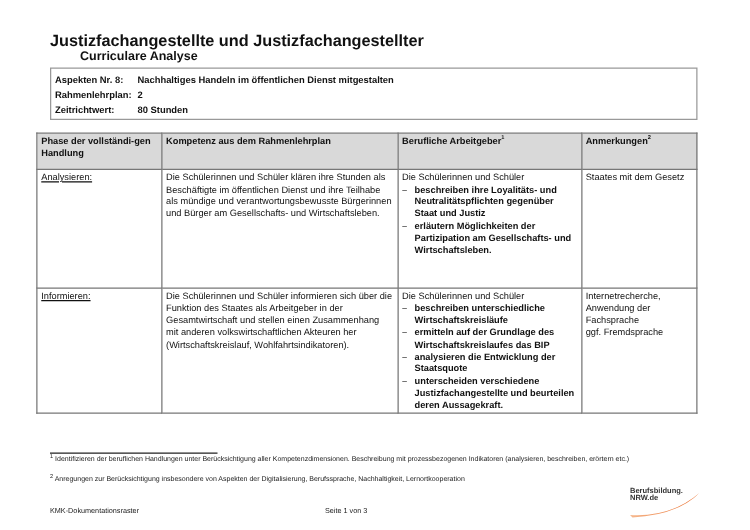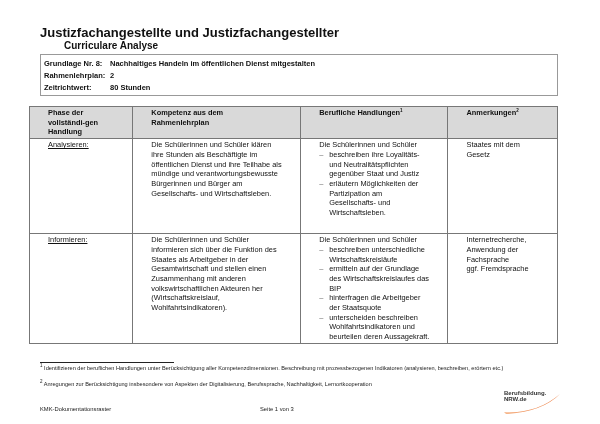--- a/index.html
+++ b/index.html
@@ -17,29 +17,29 @@
   .meta-row { position: absolute; left: 3px; height: 11px; line-height: 11px; }
   .meta-row .k { position: absolute; left: 0; width: 80px; }
   .meta-row .v { position: absolute; left: 66px; white-space: nowrap; }
 
   table.main {
     position: absolute; left: 29px; top: 106px; width: 529px;
     border-collapse: collapse; font-size: 7.4px; line-height: 9.7px;
   }
   table.main th, table.main td {
     border: 1px solid #777; vertical-align: top; text-align: left;
-    padding: 1px 18px;
+    padding: 1px 3px;
   }
   table.main th { background: #d9d9d9; font-weight: bold; height: 26px; }
   table.main th sup, .fn sup { font-size: 4.5px; vertical-align: super; line-height: 0; }
   .c1 { width: 94px; } .c2 { width: 184px; } .c3 { width: 141px; } .c4 { width: 86px; }
   tr.r1 td { height: 92px; }
   tr.r2 td { height: 96px; }
   .phase { text-decoration: underline; }
-  ul.dash { list-style: none; margin: 0; padding: 0; }
+  ul.dash { list-style: none; margin: 0; padding: 0; font-weight: bold; }
   ul.dash li { position: relative; padding-left: 10px; }
   ul.dash li::before { content: "–"; position: absolute; left: 0; color: #666; }
   .anm-line { display: block; }
 
   .fn-rule { position: absolute; left: 40px; top: 362px; width: 134px; height: 0; border-top: 1px solid #222; }
   .fn { position: absolute; left: 40px; font-size: 5.6px; line-height: 7px; width: 520px; color: #222; }
   .fn1 { top: 365px; }
   .fn2 { top: 381px; }
   .footer-left { position: absolute; left: 40px; top: 406px; font-size: 5.8px; color: #222; }
   .footer-mid { position: absolute; left: 260px; top: 406px; font-size: 5.8px; color: #222; }
@@ -50,39 +50,39 @@
   .logo svg { position: absolute; left: 0; top: 0; }
 </style>
 </head>
 <body>
 
 <div class="title1">Justizfachangestellte und Justizfachangestellter</div>
 <div class="title2">Curriculare Analyse</div>
 
 <div class="meta-box">
   <div class="meta-row" style="top:3px;">
-    <span class="k">Grundlage Nr. 8:</span>
+    <span class="k">Aspekten Nr. 8:</span>
     <span class="v">Nachhaltiges Handeln im öffentlichen Dienst mitgestalten</span>
   </div>
   <div class="meta-row" style="top:15px;">
     <span class="k">Rahmenlehrplan:</span>
     <span class="v">2</span>
   </div>
   <div class="meta-row" style="top:27px;">
     <span class="k">Zeitrichtwert:</span>
     <span class="v">80 Stunden</span>
   </div>
 </div>
 
 <table class="main">
   <thead>
     <tr>
       <th class="c1">Phase der vollständi-gen Handlung</th>
       <th class="c2">Kompetenz aus dem Rahmenlehrplan</th>
-      <th class="c3"><span>Berufliche Handlungen</span><sup>1</sup></th>
+      <th class="c3"><span>Berufliche Arbeitgeber</span><sup>1</sup></th>
       <th class="c4"><span>Anmerkungen</span><sup>2</sup></th>
     </tr>
   </thead>
   <tbody>
     <tr class="r1">
       <td><span class="phase">Analysieren:</span></td>
       <td>Die Schülerinnen und Schüler klären ihre Stunden als Beschäftigte im öffentlichen Dienst und ihre Teilhabe als mündige und verantwortungsbewusste Bürgerinnen und Bürger am Gesellschafts- und Wirtschaftsleben.</td>
       <td>
         <div>Die Schülerinnen und Schüler</div>
         <ul class="dash">
@@ -95,22 +95,22 @@
       </td>
     </tr>
     <tr class="r2">
       <td><span class="phase">Informieren:</span></td>
       <td>Die Schülerinnen und Schüler informieren sich über die Funktion des Staates als Arbeitgeber in der Gesamtwirtschaft und stellen einen Zusammenhang mit anderen volkswirtschaftlichen Akteuren her (Wirtschaftskreislauf, Wohlfahrtsindikatoren).</td>
       <td>
         <div>Die Schülerinnen und Schüler</div>
         <ul class="dash">
           <li>beschreiben unterschiedliche Wirtschaftskreisläufe</li>
           <li>ermitteln auf der Grundlage des Wirtschaftskreislaufes das BIP</li>
-          <li>hinterfragen die Arbeitgeber der Staatsquote</li>
-          <li>unterscheiden beschreiben Wohlfahrtsindikatoren und beurteilen deren Aussagekraft.</li>
+          <li>analysieren die Entwicklung der Staatsquote</li>
+          <li>unterscheiden verschiedene Justizfachangestellte und beurteilen deren Aussagekraft.</li>
         </ul>
       </td>
       <td>
         <span class="anm-line">Internetrecherche,</span>
         <span class="anm-line">Anwendung der Fachsprache</span>
         <span class="anm-line">ggf. Fremdsprache</span>
       </td>
     </tr>
   </tbody>
 </table>

